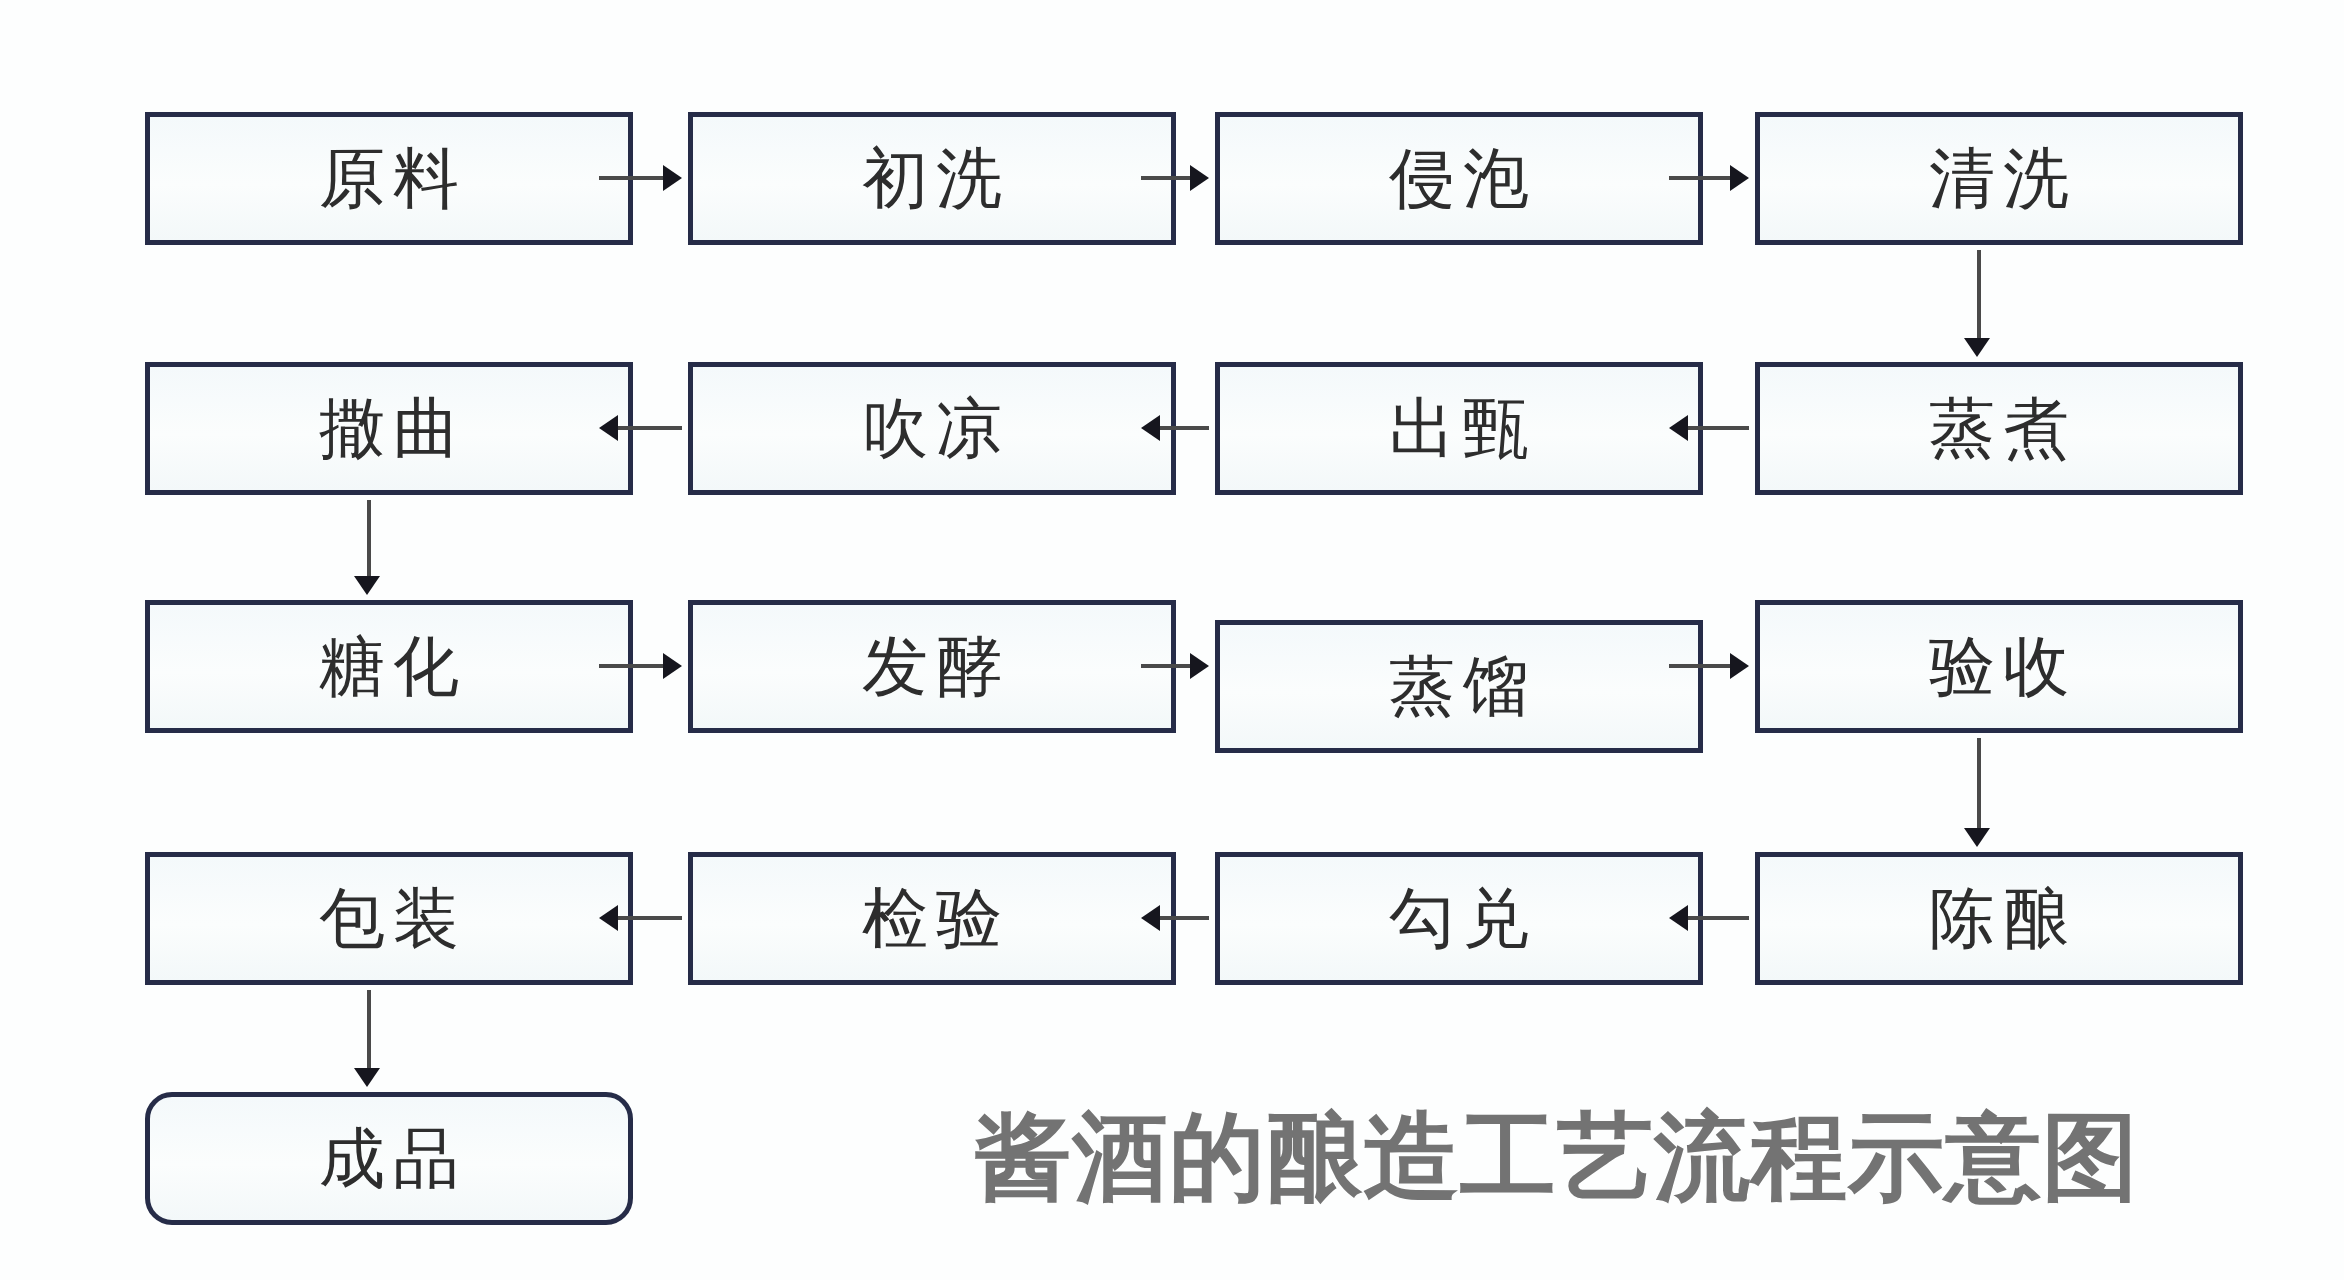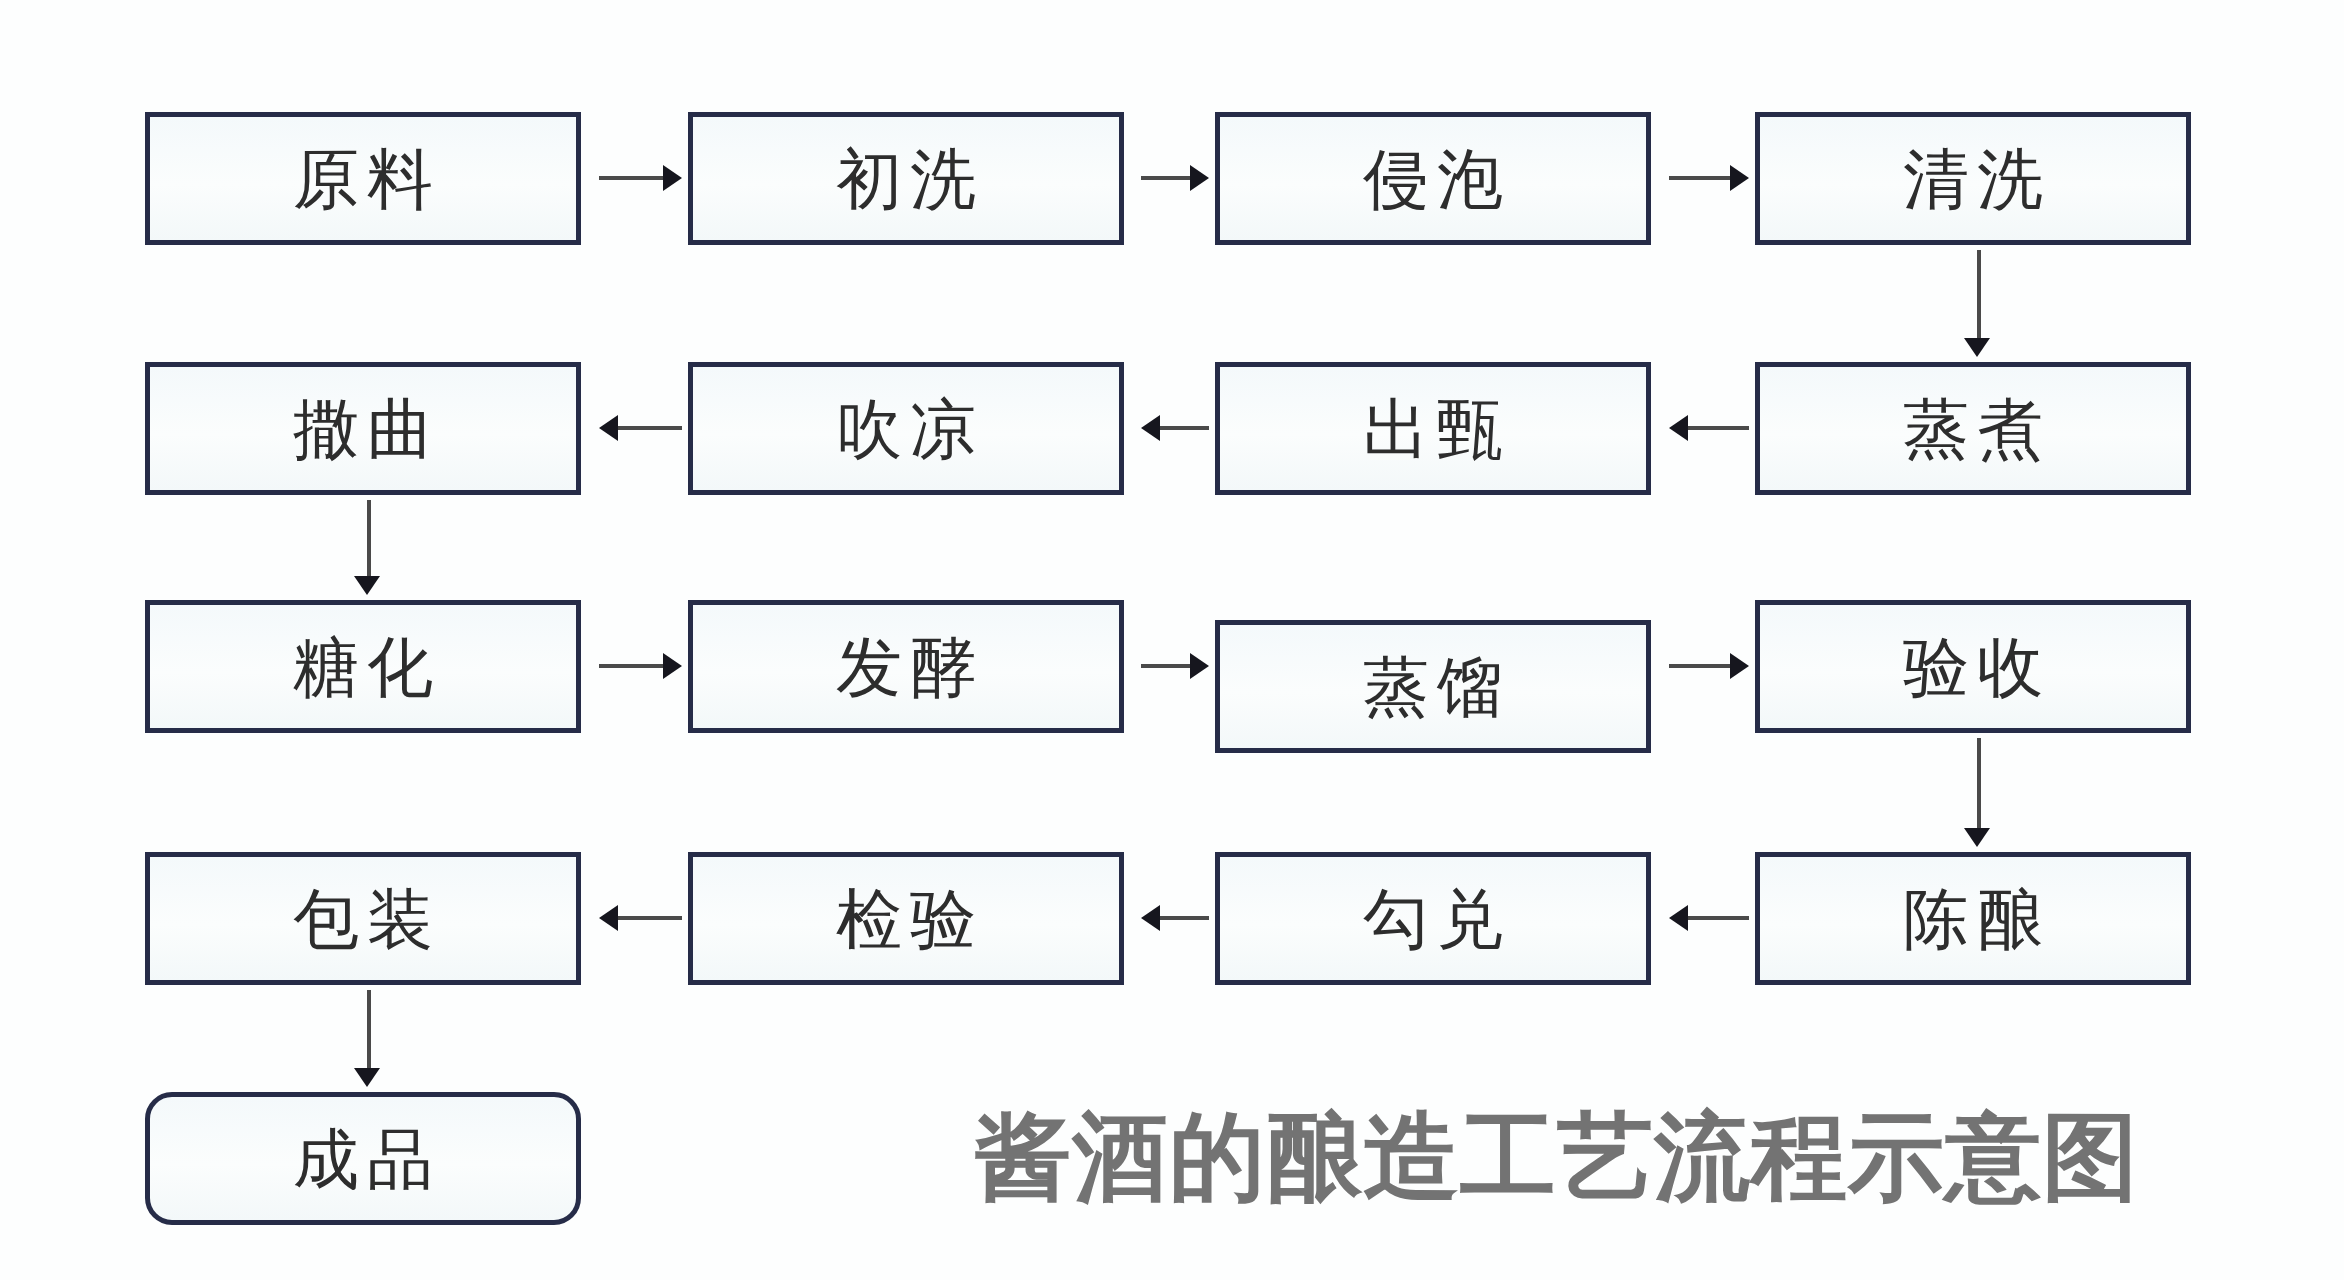--- a/index.html
+++ b/index.html
@@ -6,28 +6,29 @@
   #canvas {
     position: relative;
     width: 2344px;
     height: 1280px;
     background: #fdfefe;
     overflow: hidden;
     font-family: "Liberation Sans", sans-serif;
   }
   .box {
     position: absolute;
-    width: 436px;
+    width: 488px;
     height: 133px;
     box-sizing: border-box;
     border: 5px solid #262c48;
     background: linear-gradient(180deg, #f4f9fb 0%, #fbfdfd 55%, #f3f8f9 100%);
     display: flex;
     align-items: center;
     justify-content: center;
+    font-family: Liberation Serif, serif;
   }
   .box-label {
     font-size: 66px;
     letter-spacing: 8px;
     color: #2d2d2d;
     line-height: 1;
     padding-left: 8px; 
     white-space: nowrap;
   }
   .h-arrow { position: absolute; height: 30px; }

